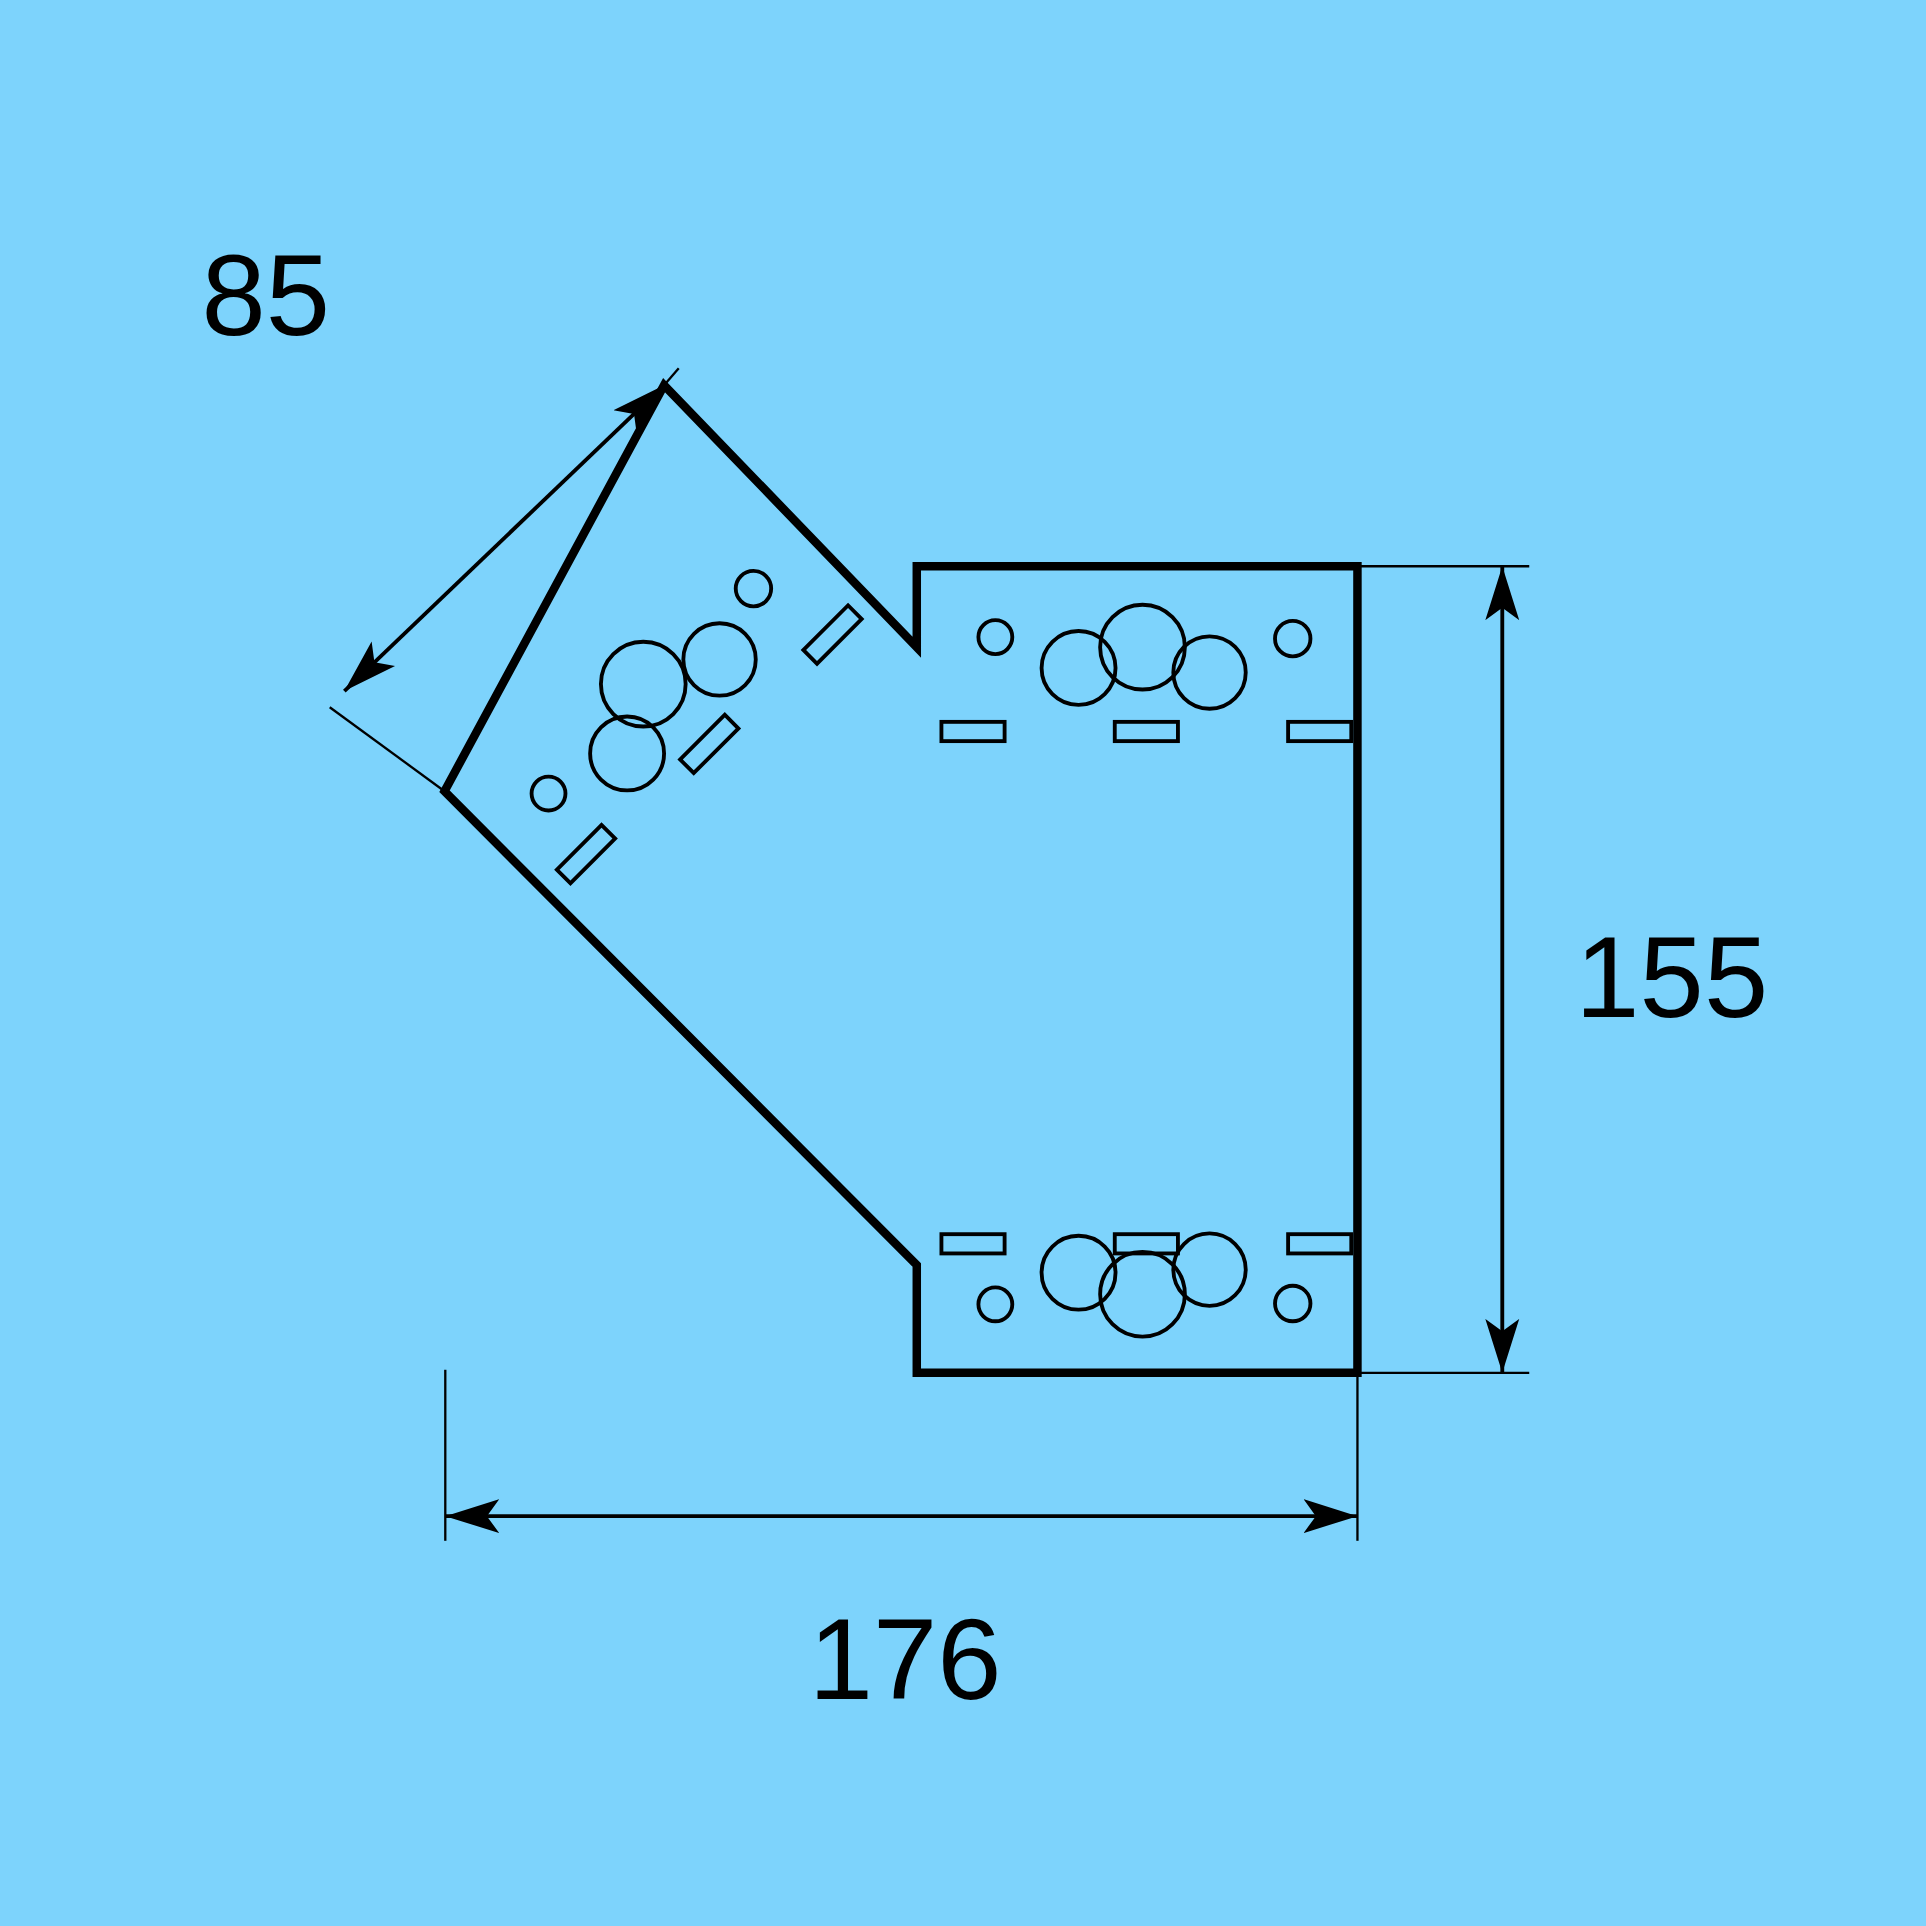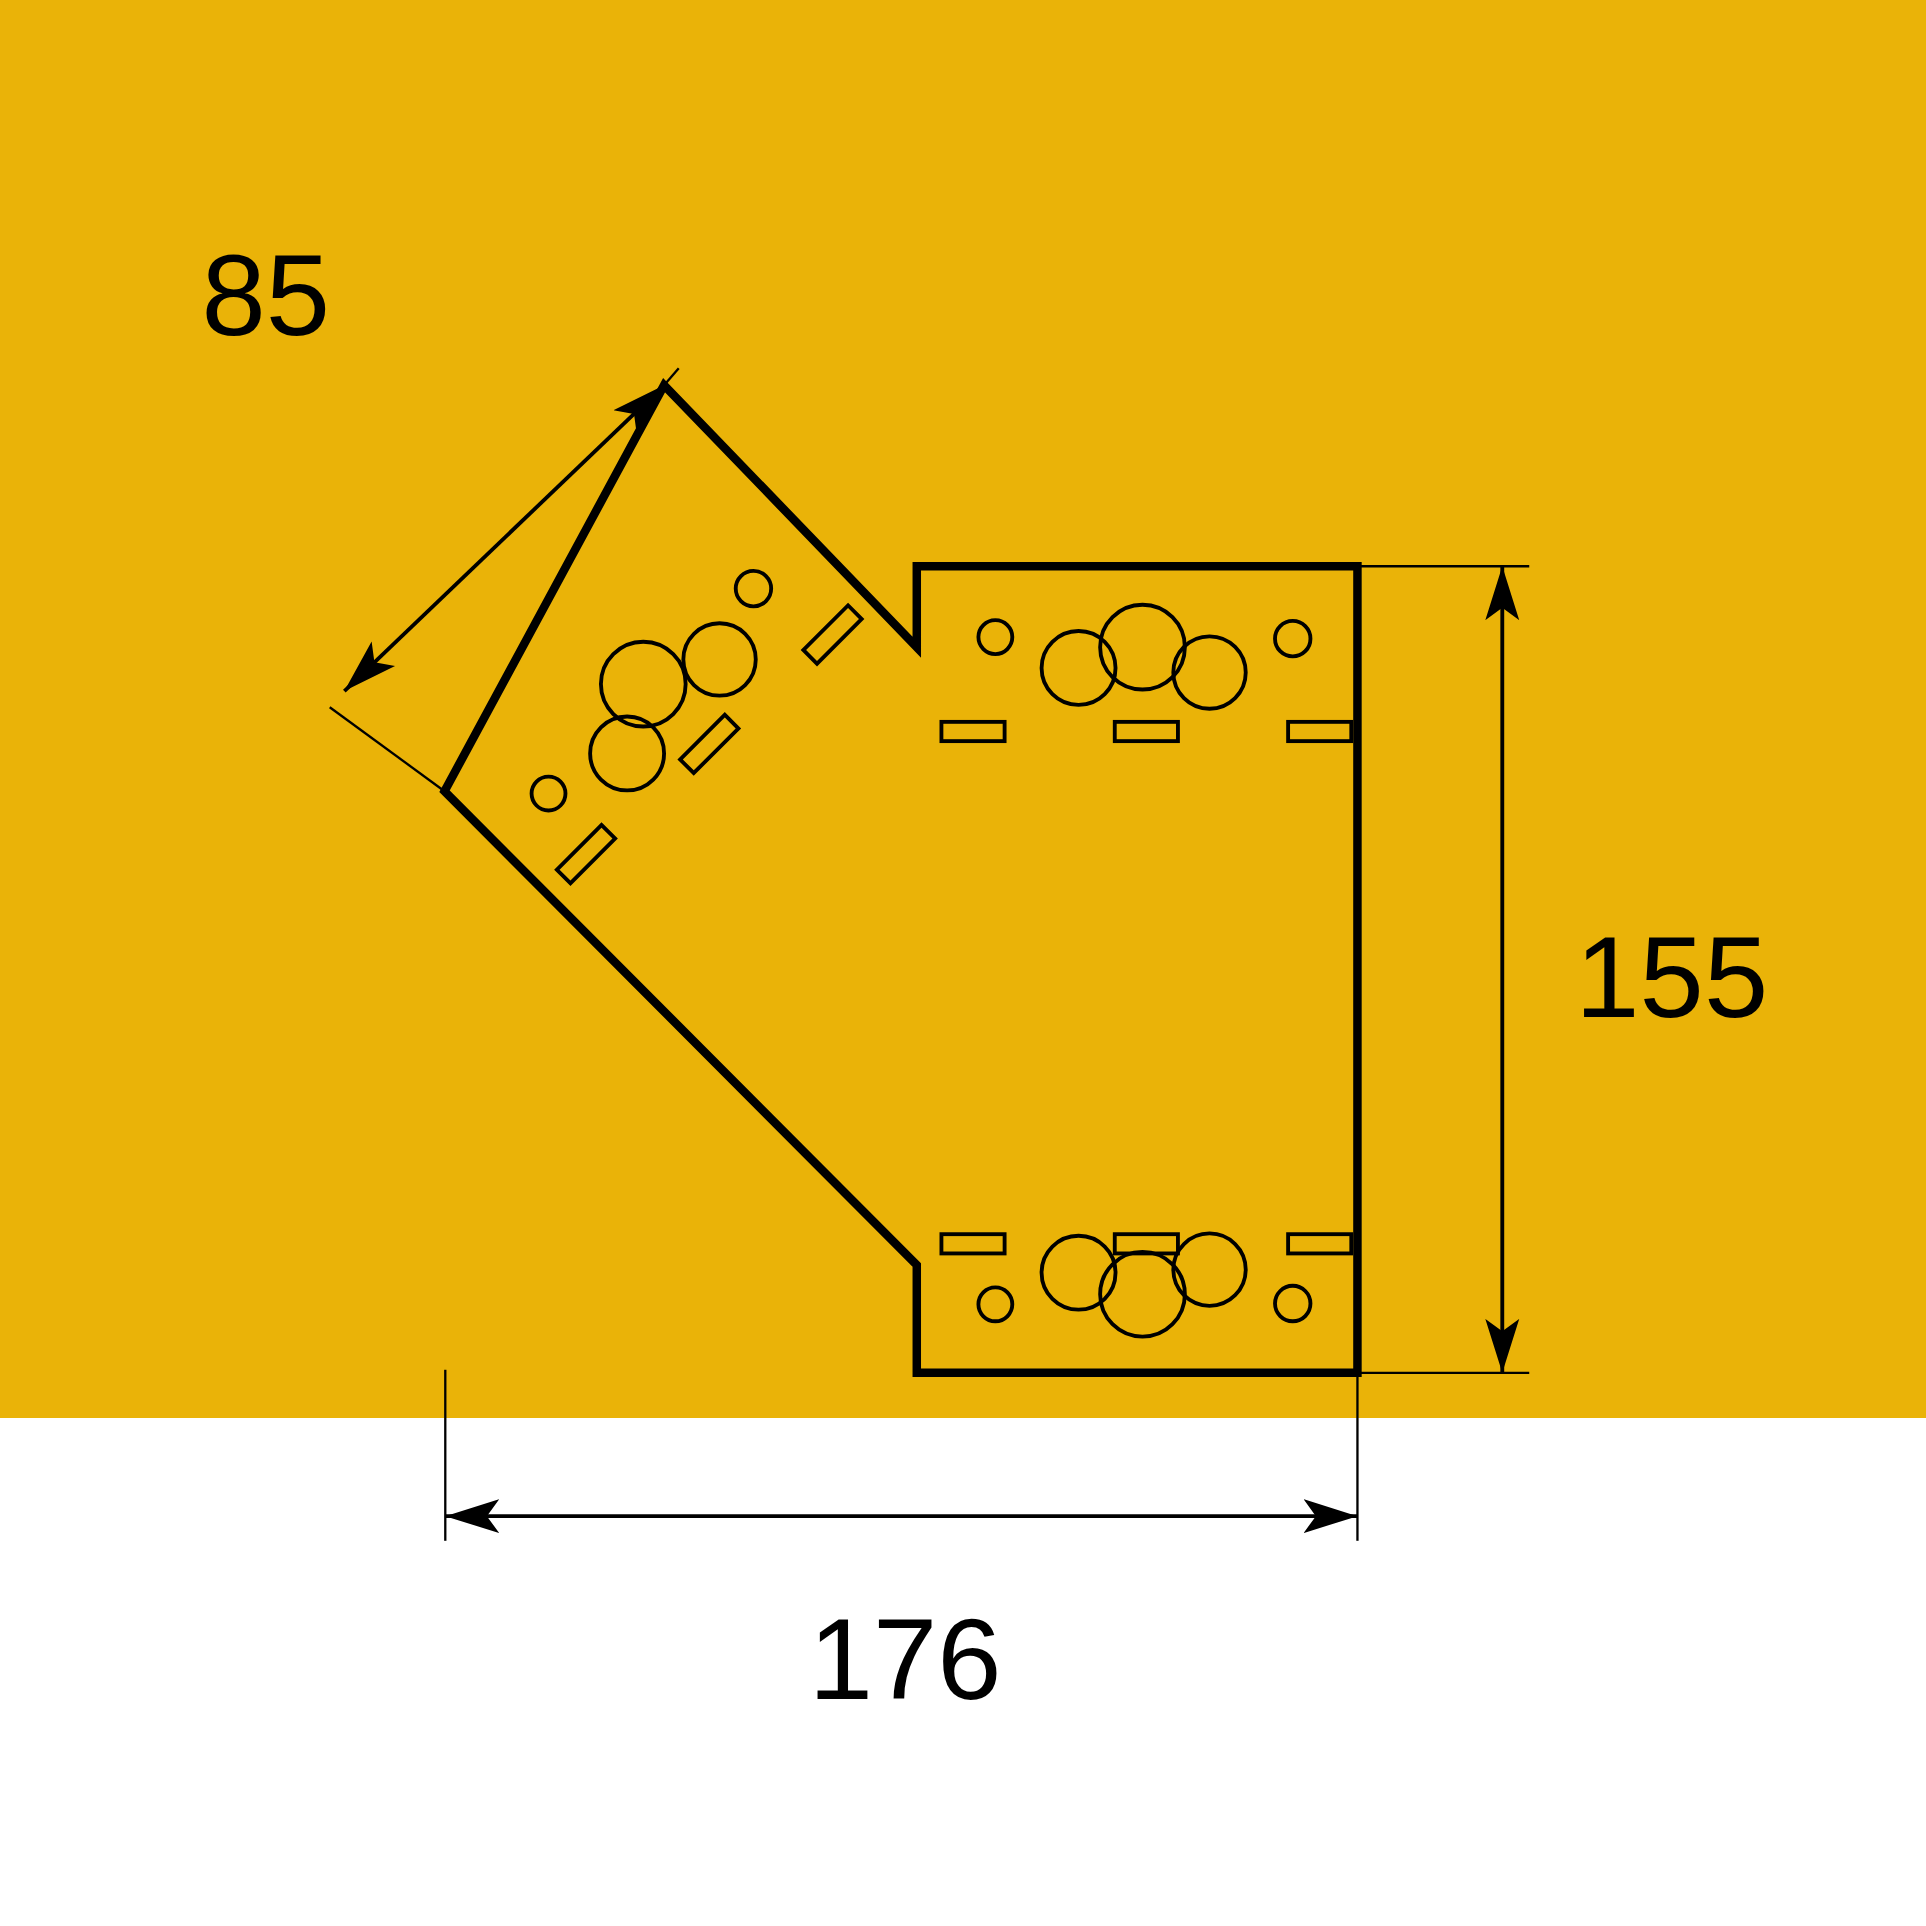--- a/index.html
+++ b/index.html
@@ -9,22 +9,22 @@
   }
   body {
     width: 1926px;
     height: 1926px;
     font-family: "Liberation Sans", sans-serif;
     overflow: hidden;
   }
   #stage {
     position: relative;
     width: 1926px;
-    height: 1418px;
-    background: #eab308;
+    height: 1926px;
+    background: #7dd3fc;
   }
   svg.drawing {
     position: absolute;
     left: 0;
     top: 0;
     width: 1926px;
     height: 1926px;
     display: block;
   }
   .dim-text {

